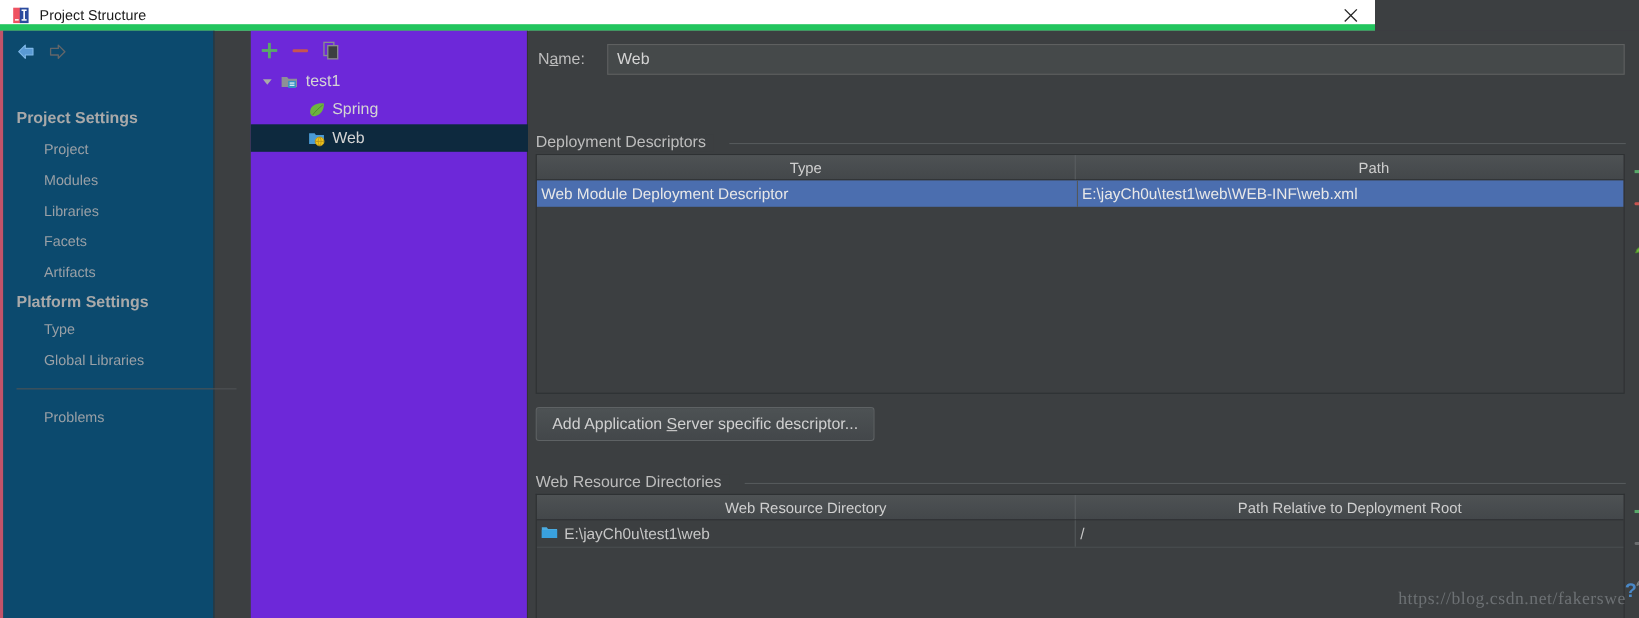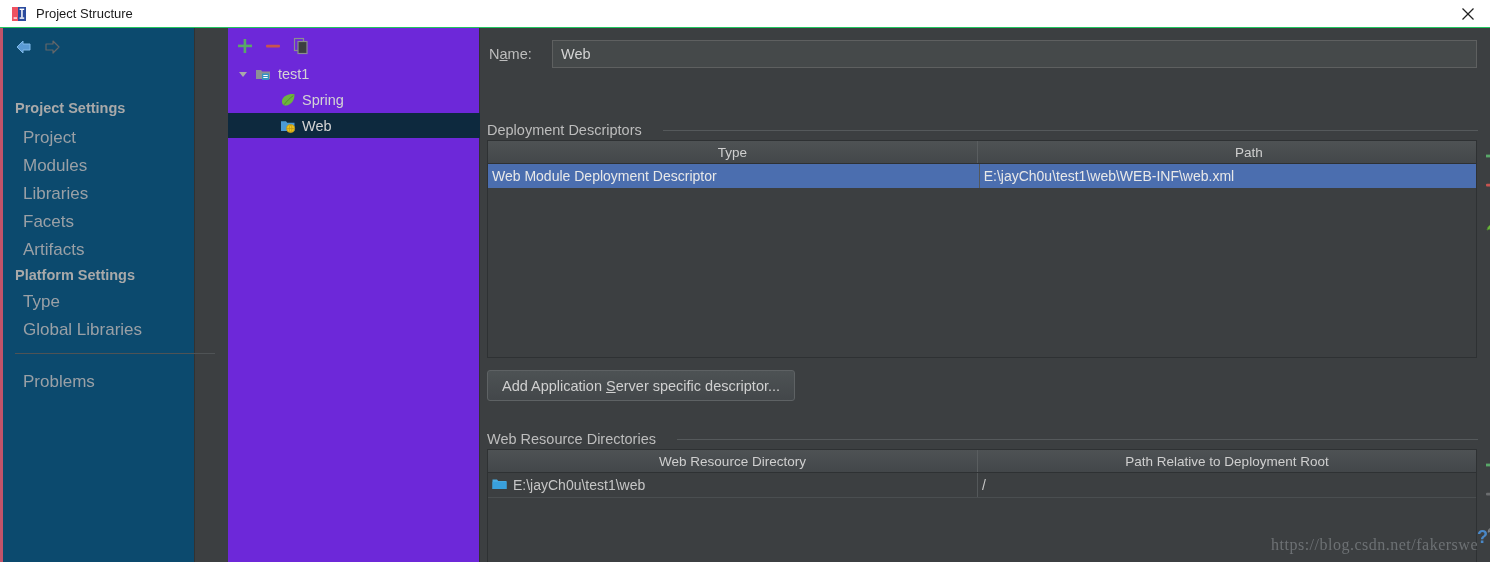--- a/index.html
+++ b/index.html
@@ -19,24 +19,24 @@
     background: #3c3f41;
     font-size: 13px;
     color: #bbbbbb;
     box-sizing: border-box;
   }
 
   
   .titlebar {
     position: absolute;
     left: 0; top: 0;
-    width: 1490px;
+    width: 1250px;
     height: 28px;
     background: #ffffff;
-    border-bottom: 1px solid #22c55e;
+    border-bottom: 6px solid #22c55e;
     box-sizing: border-box;
   }
   .titlebar-icon {
     position: absolute;
     left: 11px; top: 6px;
     width: 16px; height: 16px;
   }
   .titlebar-title {
     position: absolute;
     left: 36px; top: 6px;
@@ -98,22 +98,22 @@
   .side-group {
     position: absolute;
     left: 12px;
     font-size: 14.5px;
     font-weight: bold;
     color: #a9a9a9;
     white-space: nowrap;
   }
   .side-item {
     position: absolute;
-    left: 20px;
-    font-size: 17px;
+    left: 37px;
+    font-size: 13px;
     color: #9aa0a6;
     white-space: nowrap;
     cursor: pointer;
   }
   .side-sep {
     position: absolute;
     left: 12px;
     width: 200px;
     height: 1px;
     background: #4f5355;

